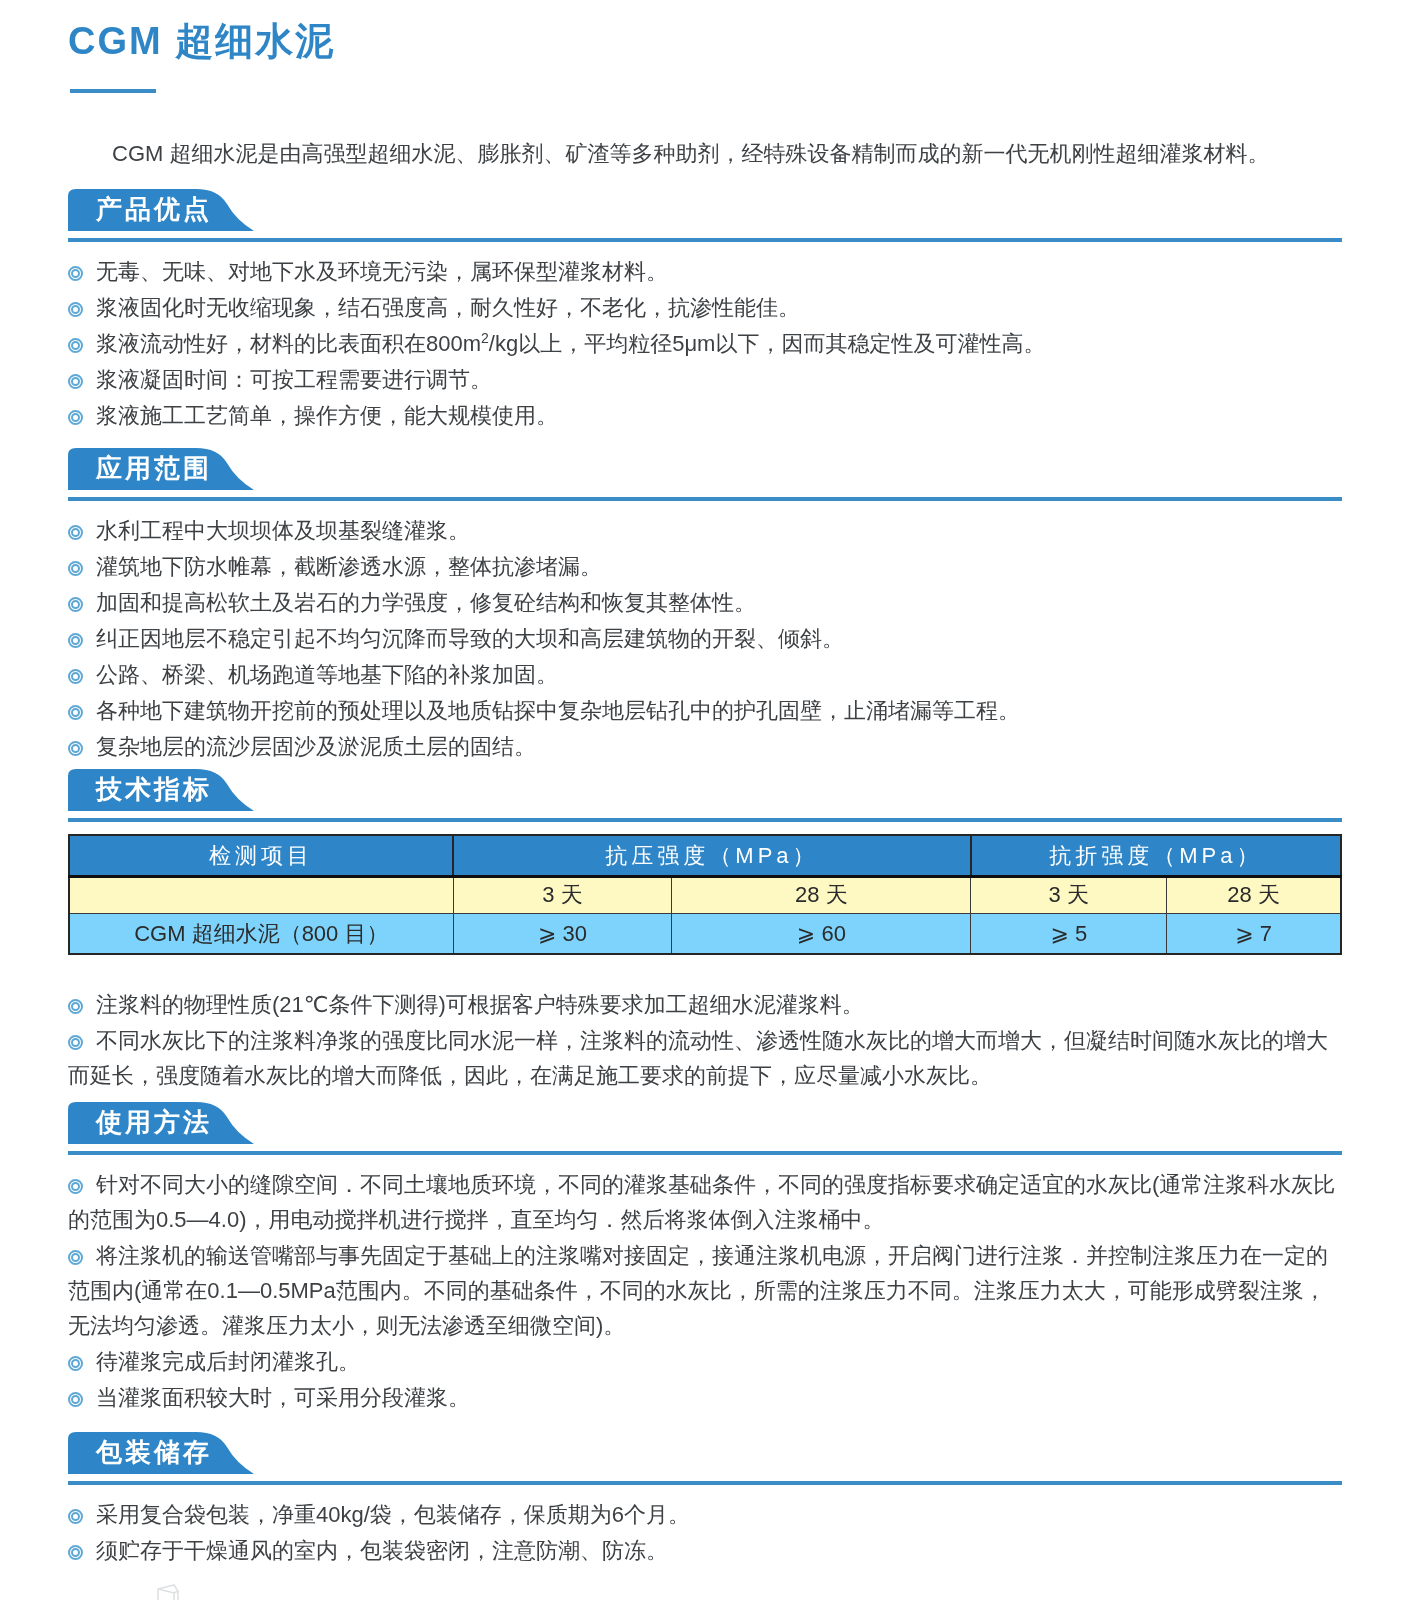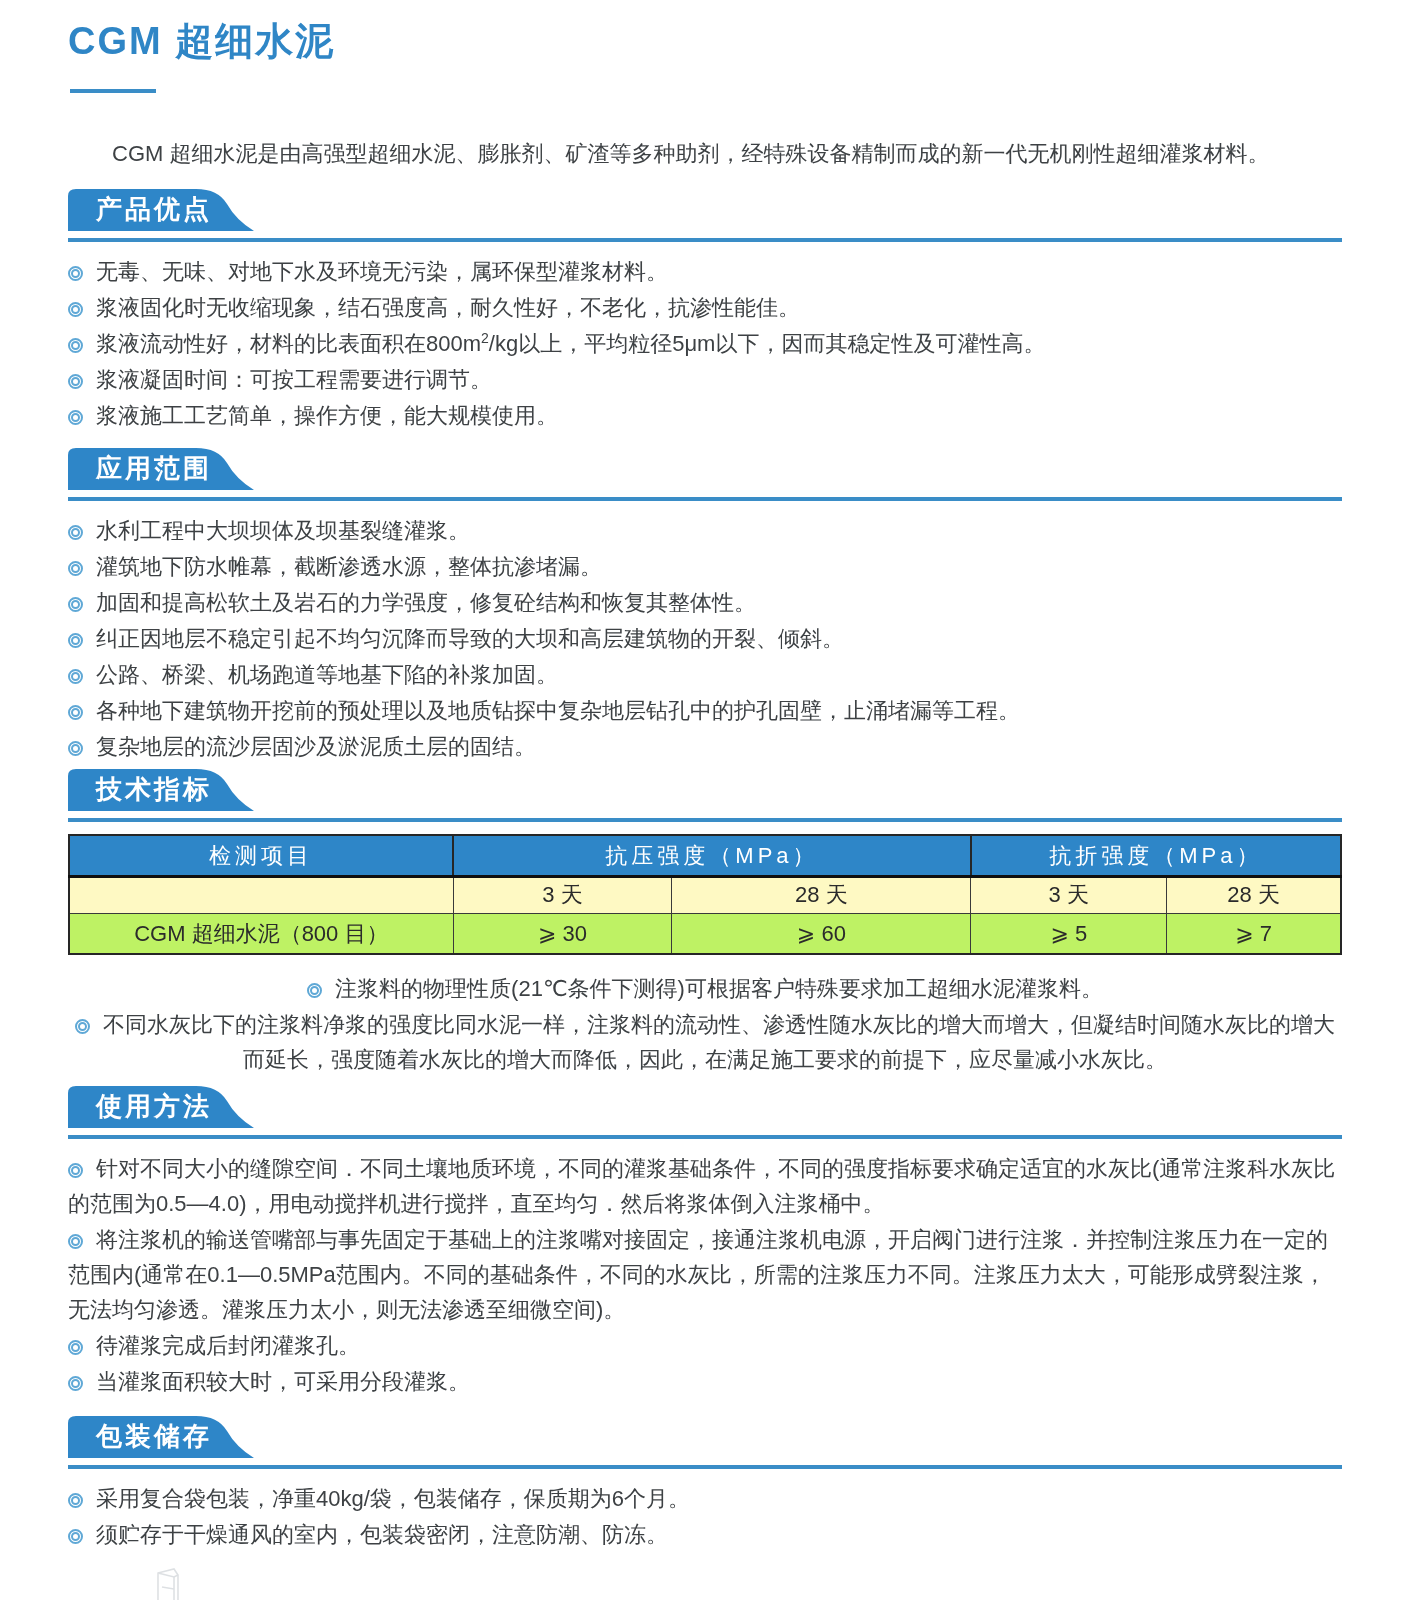--- a/index.html
+++ b/index.html
@@ -46,21 +46,21 @@
   .tab { position: absolute; left: 0; bottom: 11px; width: 186px; height: 42px; }
   .tab svg { position: absolute; left: 0; top: 0; }
   .tab-label {
     position: absolute; left: 28px; top: 0;
     height: 42px; line-height: 40px;
     color: #ffffff; font-size: 26px; font-weight: bold;
     letter-spacing: 3px; white-space: nowrap;
   }
 
   .bullets { margin-top: 12px; }
-  .bullets.table-notes { margin-top: 16px; text-align: center; }
+  .bullets.table-notes { margin-top: 32px; }
   .bullet {
     font-size: 22px;
     line-height: 35px;
     margin-bottom: 1px;
     color: #3d4144;
   }
   .ring {
     display: inline-block;
     width: 15px; height: 15px;
     border: 2px solid #5fa8d6;
@@ -98,21 +98,21 @@
   .sub-row th {
     background: #fef9c3;
     color: #2b2b2b;
     font-weight: 400;
     font-size: 22px;
     height: 37px;
     border: 1px solid #3a3a3a;
     text-align: center;
   }
   tbody td {
-    background: #bef264;
+    background: #7dd3fc;
     color: #2b2b2b;
     font-size: 22px;
     height: 41px;
     border: 1px solid #3a3a3a;
     text-align: center;
   }
 
   .watermark {
     margin: 14px 0 0 76px;
     width: 60px; height: 40px;

